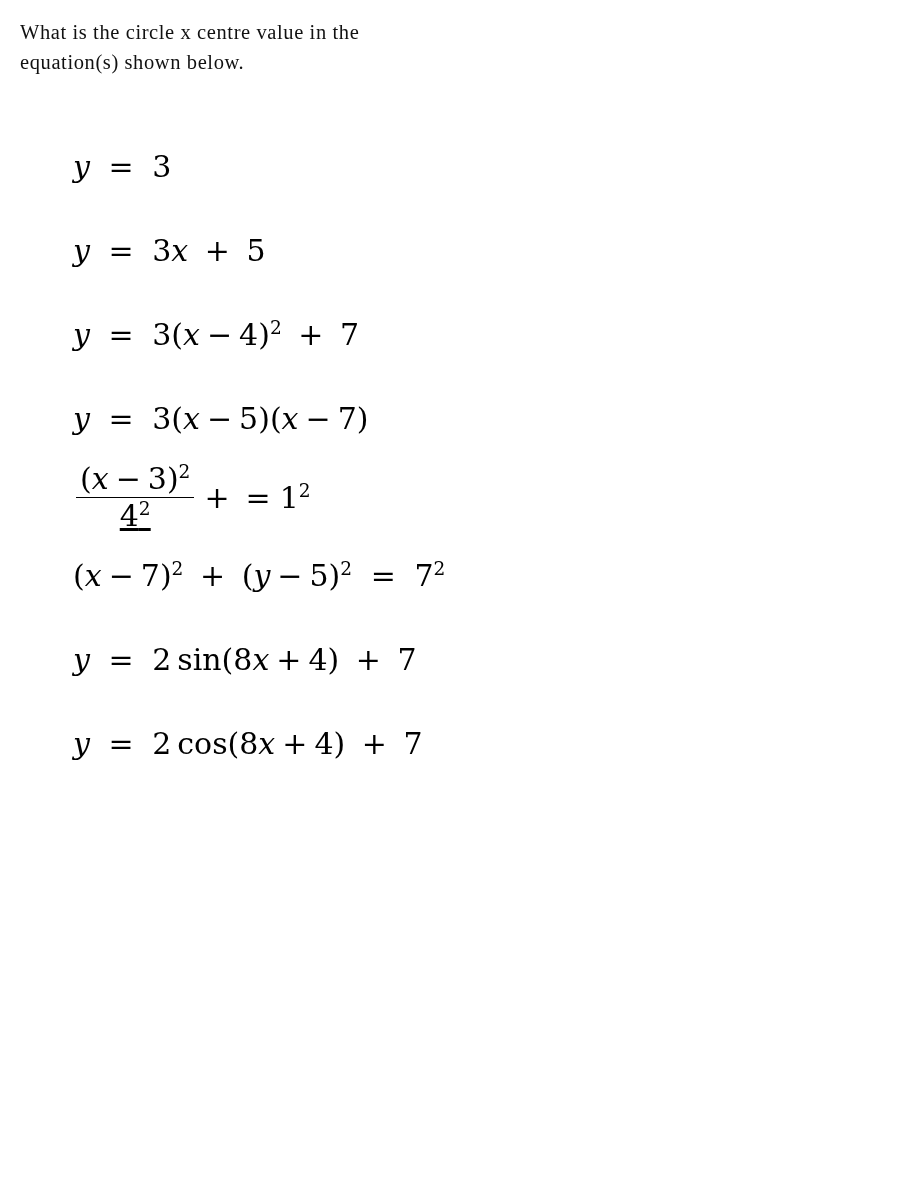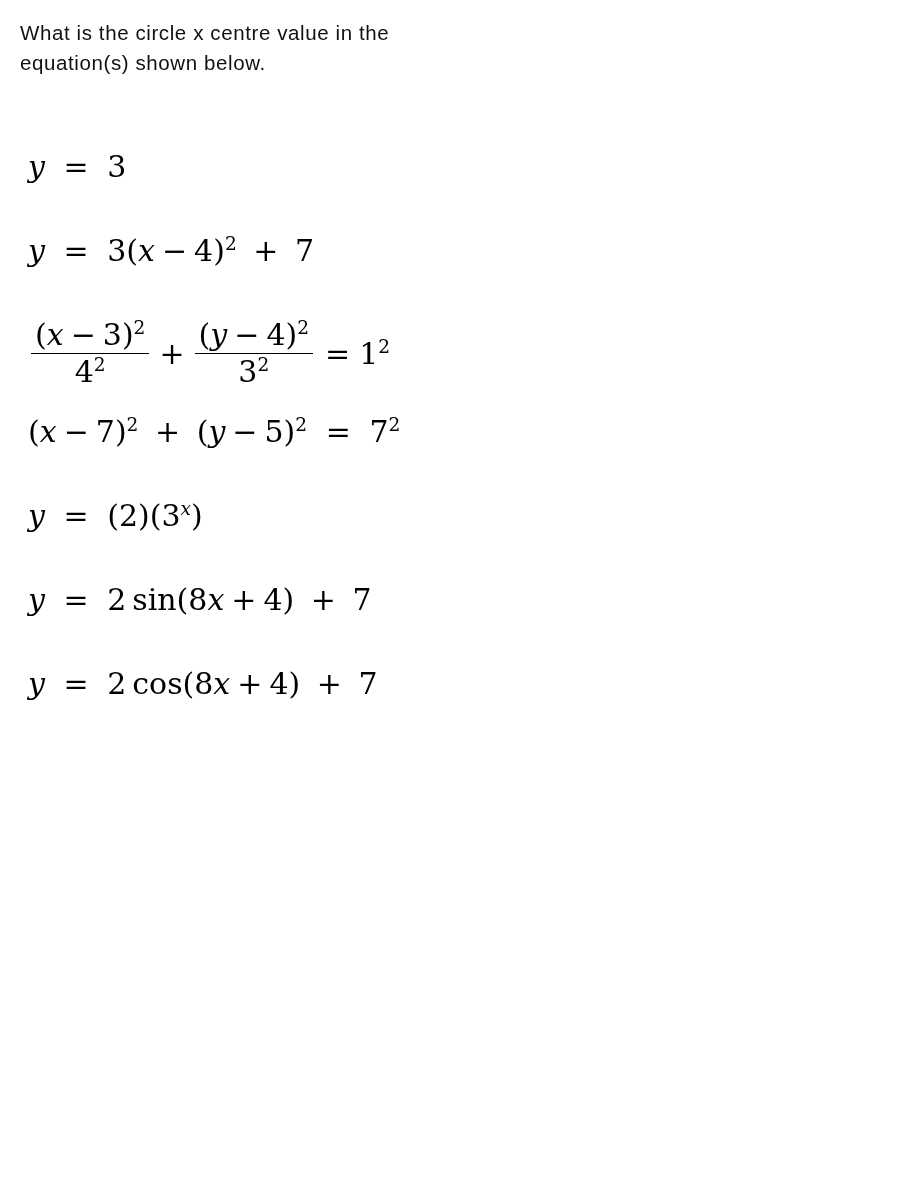--- a/index.html
+++ b/index.html
@@ -18,39 +18,40 @@
     position: relative;
     width: 900px;
     height: 1200px;
     box-sizing: border-box;
   }
   .prompt {
     position: absolute;
     left: 20px;
     top: 18px;
     width: 740px;
-    font-family: Liberation Sans, sans-serif;
+    font-family: Liberation Serif, serif;
     font-size: 20.5px;
     line-height: 1.45;
     letter-spacing: 0.6px;
     color: #111111;
     white-space: pre-wrap;
   }
   .equations {
     position: absolute;
     left: 28px;
     top: 152px;
     width: 840px;
   }
   .eq {
     font-family: "DejaVu Serif", serif;
     font-size: 30px;
     line-height: 1;
     color: #000000;
     white-space: nowrap;
+    margin-left: 45px;
   }
   .eq.sp-norm { margin-bottom: 54px; }
   .eq.sp-tight { margin-bottom: 30px; }
 
   
   .v { font-style: italic; font-family: "DejaVu Serif", serif; }
   .op { margin: 0 7px; }
   .eqs { margin: 0 9px; }
   sup.ex {
     font-size: 0.62em;
@@ -83,78 +84,82 @@
     padding: 0 3px;
   }
   .frac .num {
     display: block;
     padding: 0 4px 3px 4px;
     border-bottom: 1.6px solid #000;
   }
   .frac .den {
     display: block;
     padding: 3px 4px 0 4px;
+    text-decoration: underline;
   }
 </style>
 </head>
 <body>
 
 <div class="page">
 
   <div class="prompt">What is the circle x centre value in the
 equation(s) shown below.</div>
 
   <div class="equations">
 
     <div class="eq sp-norm">
       <span class="v">y</span>
       <span class="eqs">=</span>
       <span>3</span>
     </div>
 
+    <div class="eq sp-norm">
+      <span class="v">y</span>
+      <span class="eqs">=</span>
+      <span>3</span><span class="v">x</span>
+      <span class="op">+</span>
+      <span>5</span>
+    </div>
 
 
     <div class="eq sp-norm">
       <span class="v">y</span>
       <span class="eqs">=</span>
       <span>3</span><span class="paren">(</span><span class="v">x</span><span class="op">−</span><span>4</span><span class="paren">)</span><sup class="ex">2</sup>
       <span class="op">+</span>
       <span>7</span>
     </div>
 
+    <div class="eq sp-tight">
+      <span class="v">y</span>
+      <span class="eqs">=</span>
+      <span>3</span><span class="paren">(</span><span class="v">x</span><span class="op">−</span><span>5</span><span class="paren">)</span><span class="paren">(</span><span class="v">x</span><span class="op">−</span><span>7</span><span class="paren">)</span>
+    </div>
 
     <div class="eq sp-tight">
       <span class="fracline">
         <span class="frac">
           <span class="num"><span class="paren">(</span><span class="v">x</span><span class="op">−</span><span>3</span><span class="paren">)</span><sup class="ex">2</sup></span>
           <span class="den"><span>4</span><sup class="ex">2</sup></span>
         </span>
         <span class="op">+</span>
-        <span class="frac">
-          <span class="num"><span class="paren">(</span><span class="v">y</span><span class="op">−</span><span>4</span><span class="paren">)</span><sup class="ex">2</sup></span>
-          <span class="den"><span>3</span><sup class="ex">2</sup></span>
-        </span>
         <span class="eqs">=</span>
         <span><span>1</span><sup class="ex">2</sup></span>
       </span>
     </div>
 
     <div class="eq sp-norm">
       <span class="paren">(</span><span class="v">x</span><span class="op">−</span><span>7</span><span class="paren">)</span><sup class="ex">2</sup>
       <span class="op">+</span>
       <span class="paren">(</span><span class="v">y</span><span class="op">−</span><span>5</span><span class="paren">)</span><sup class="ex">2</sup>
       <span class="eqs">=</span>
       <span><span>7</span><sup class="ex">2</sup></span>
     </div>
 
-    <div class="eq sp-norm">
-      <span class="v">y</span>
-      <span class="eqs">=</span>
-      <span class="paren">(</span><span>2</span><span class="paren">)</span><span class="paren">(</span><span>3</span><sup class="ex it">x</sup><span class="paren">)</span>
-    </div>
 
 
     <div class="eq sp-norm">
       <span class="v">y</span>
       <span class="eqs">=</span>
       <span>2</span> <span class="func">sin</span><span class="paren">(</span><span>8</span><span class="v">x</span><span class="op">+</span><span>4</span><span class="paren">)</span>
       <span class="op">+</span>
       <span>7</span>
     </div>
 

